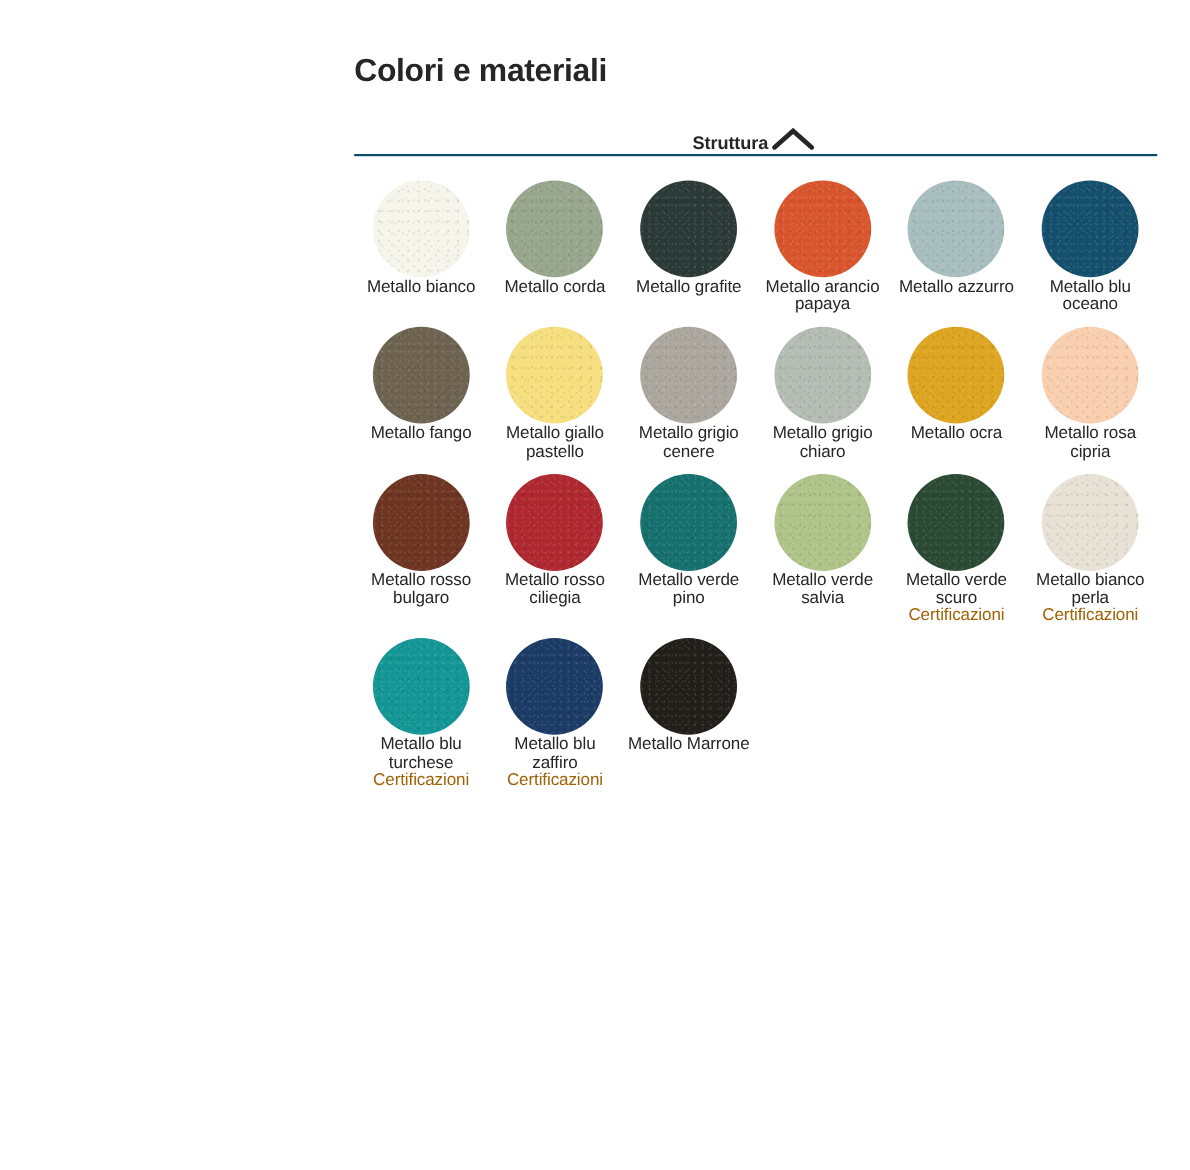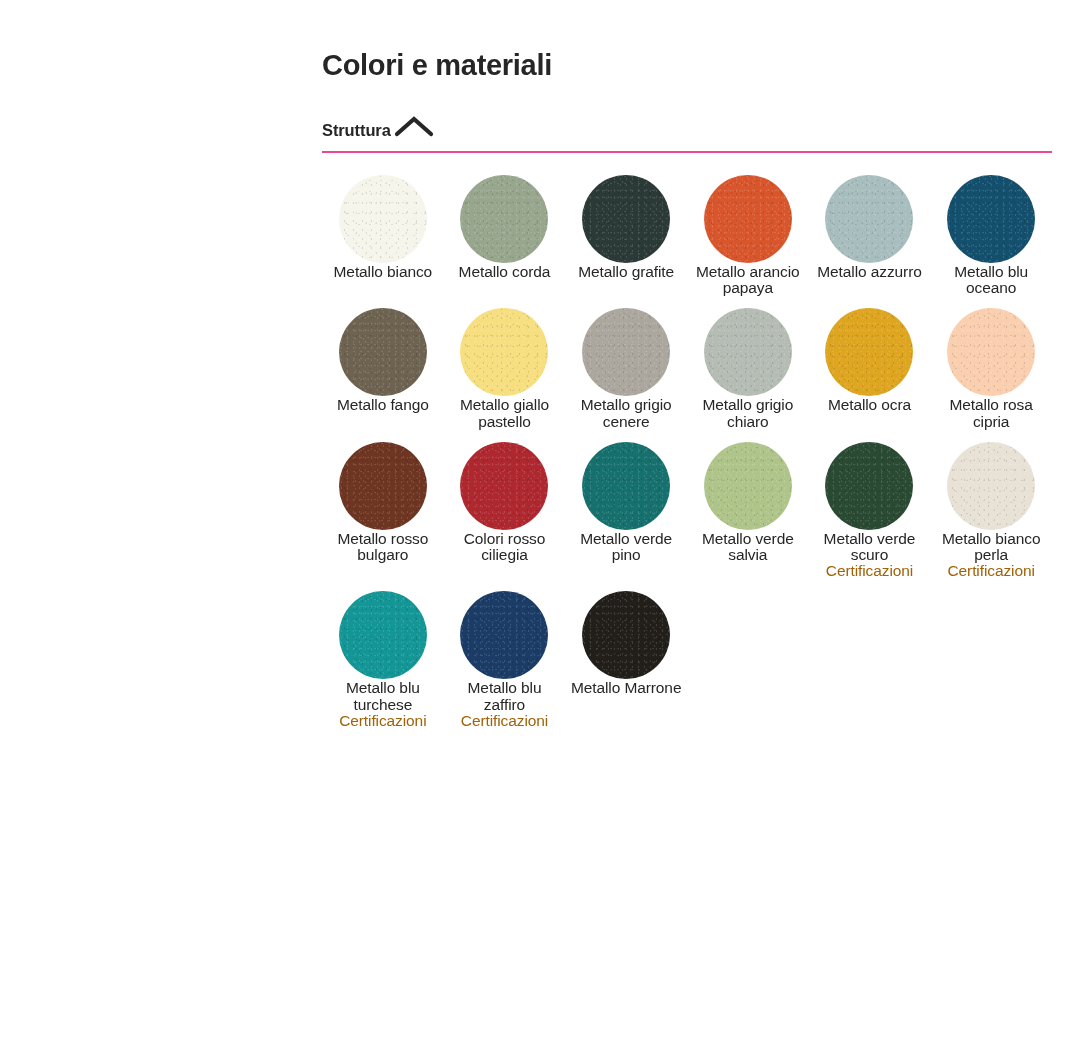--- a/index.html
+++ b/index.html
@@ -36,23 +36,22 @@
     line-height: 36px;
   }
 
   
   .section {
     margin-top: 30px;
   }
   .section-header {
     display: flex;
     align-items: flex-end;
-    justify-content: flex-start;
-    border-bottom: 2px solid #ec4899;
-    padding-bottom: 11px;
+    justify-content: center;
+    border-bottom: 2px solid #0c4a6e;
     cursor: pointer;
   }
   .section-title {
     font-size: 16.5px;
     font-weight: bold;
     letter-spacing: -0.1px;
     color: #262626;
     line-height: 20px;
   }
   .chevron {
@@ -185,21 +184,21 @@
         <div class="swatch-cell">
           <div class="swatch-dot" style="background: rgb(249, 207, 175);"></div>
           <div class="swatch-label">Metallo rosa cipria</div>
         </div>
         <div class="swatch-cell">
           <div class="swatch-dot" style="background: rgb(110, 53, 34);"></div>
           <div class="swatch-label">Metallo rosso bulgaro</div>
         </div>
         <div class="swatch-cell">
           <div class="swatch-dot" style="background: rgb(175, 40, 48);"></div>
-          <div class="swatch-label">Colori rosso ciliegia</div>
+          <div class="swatch-label">Metallo rosso ciliegia</div>
         </div>
         <div class="swatch-cell">
           <div class="swatch-dot" style="background: rgb(22, 112, 110);"></div>
           <div class="swatch-label">Metallo verde pino</div>
         </div>
         <div class="swatch-cell">
           <div class="swatch-dot" style="background: rgb(175, 196, 137);"></div>
           <div class="swatch-label">Metallo verde salvia</div>
         </div>
         <div class="swatch-cell">

